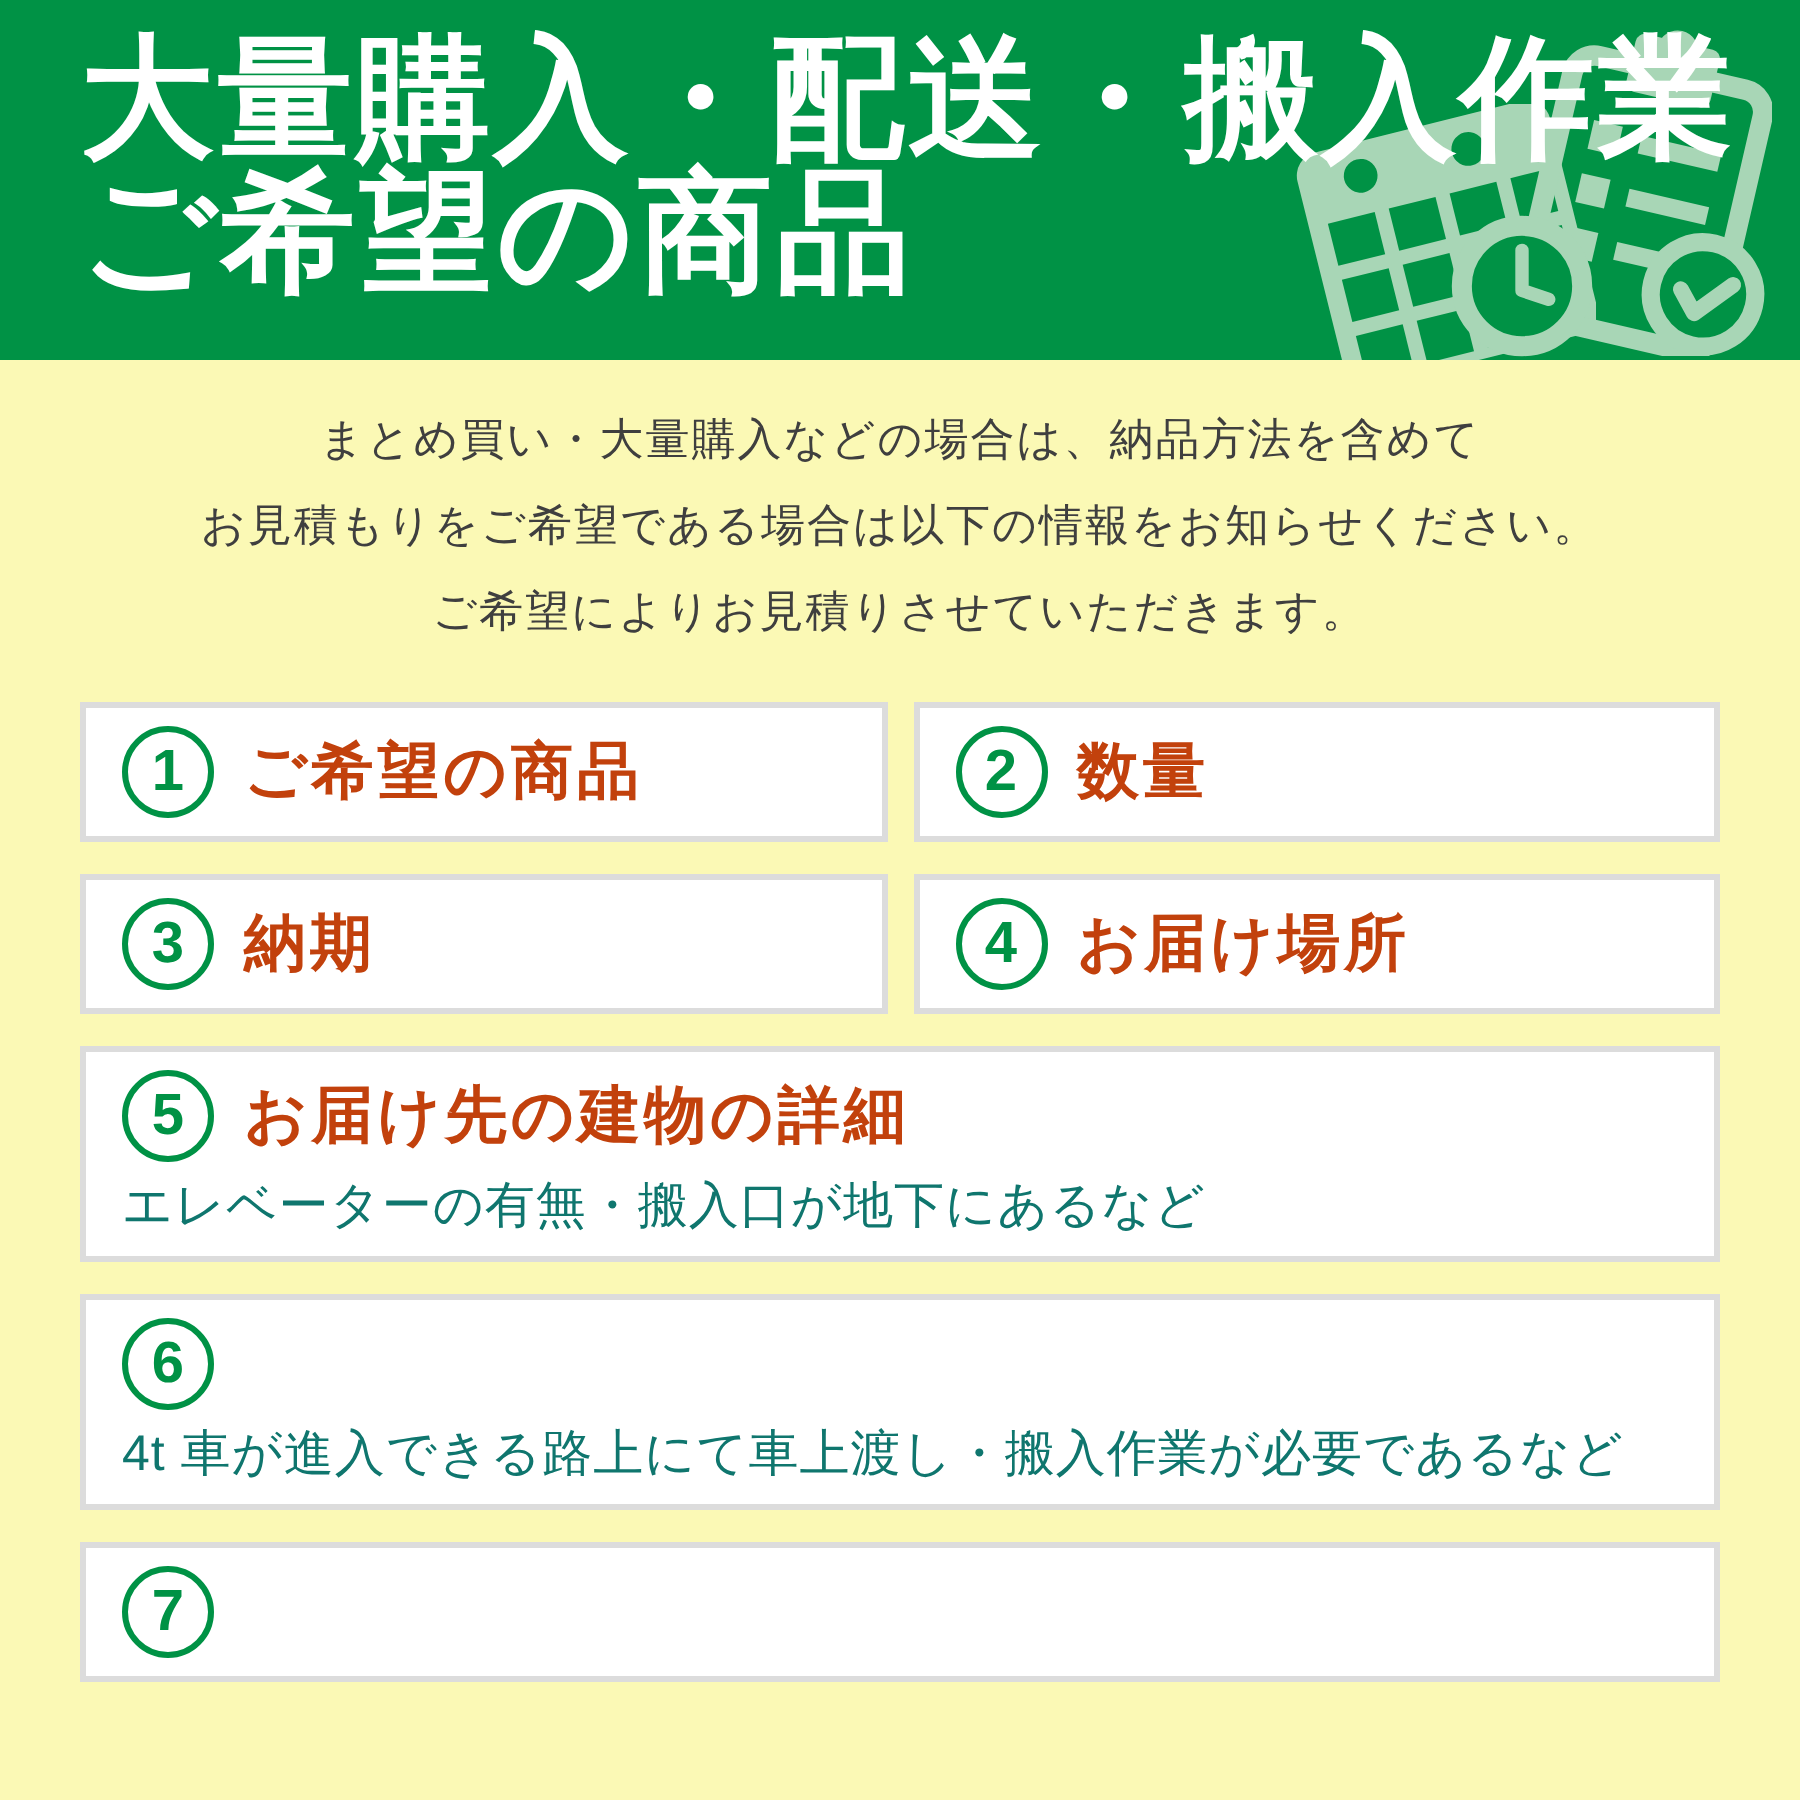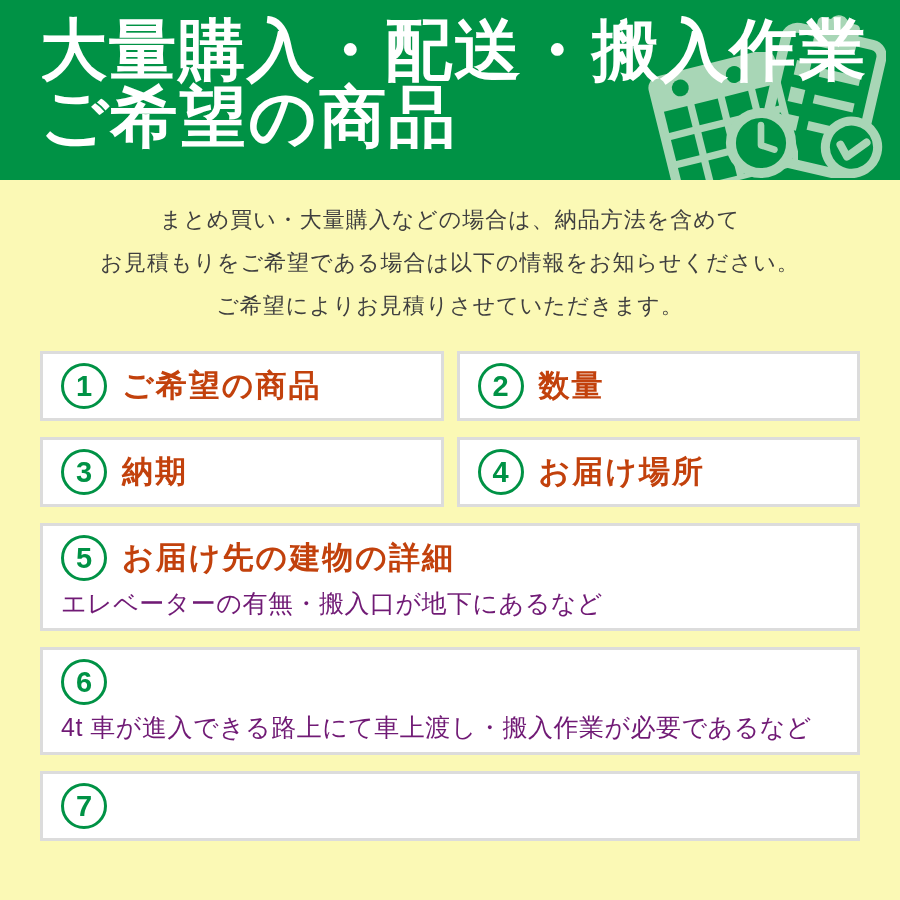--- a/index.html
+++ b/index.html
@@ -57,21 +57,21 @@
     color:#009245;font-size:29px;font-weight:bold;
   }
   .box-title{
     margin-left:15px;
     color:#c2410c;
     font-size:31px;font-weight:bold;
     letter-spacing:2px;white-space:nowrap;
   }
   .box-desc{
     margin-top:7px;
-    color:#701a75;
+    color:#0f766e;
     font-size:25px;line-height:31px;
     letter-spacing:0.5px;white-space:nowrap;
   }
 </style>
 </head>
 <body>
 
 <div class="banner">
   <div class="banner-icons">
 

